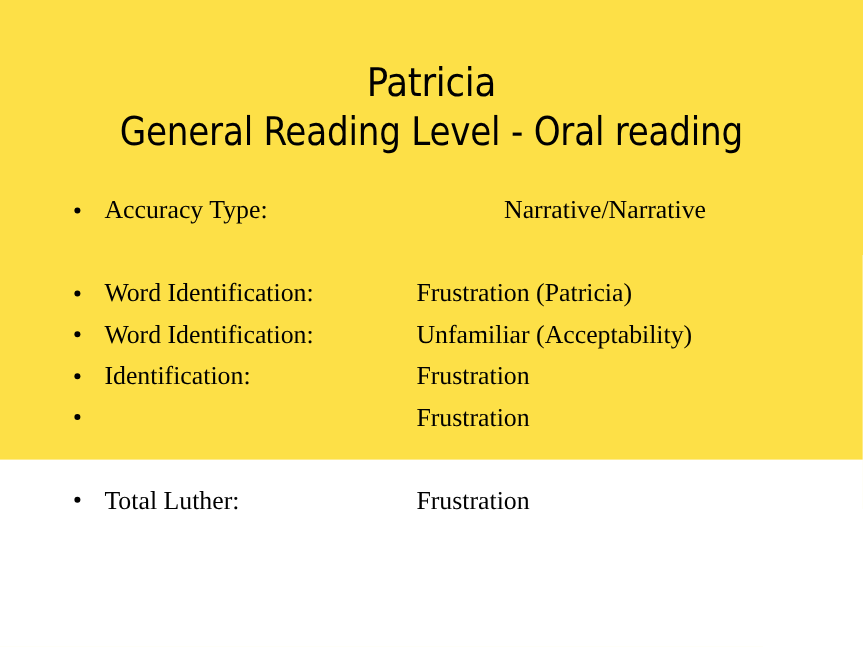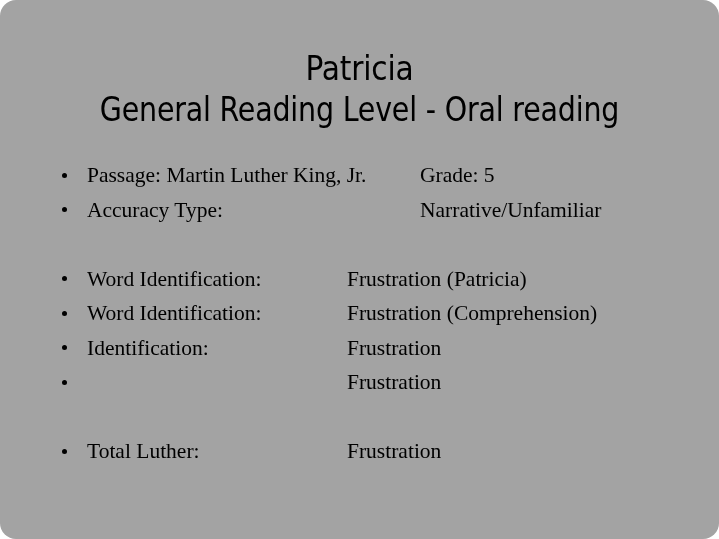--- a/index.html
+++ b/index.html
@@ -11,24 +11,23 @@
   body {
     width: 719px;
     height: 539px;
     overflow: hidden;
     font-family: "Liberation Serif", "DejaVu Serif", serif;
     color: #000000;
   }
   .slide {
     position: relative;
     width: 719px;
-    height: 539px;
-    background: #a3a3a3;
+    height: 383px;
+    background: #fde047;
     box-sizing: border-box;
-    border-radius: 16px;
   }
 
   
   .title-block {
     position: absolute;
     left: 0;
     top: 48px;
     width: 719px;
     text-align: center;
     font-family: "DejaVu Sans Condensed", "Liberation Sans Narrow", "Liberation Sans", "DejaVu Sans", sans-serif;
@@ -92,44 +91,39 @@
 
 <div class="slide">
 
   <div class="title-block">
     <span class="title-line title-line-1">Patricia</span>
     <span class="title-line title-line-2">General Reading Level - Oral reading</span>
   </div>
 
   <div class="body-block">
 
-    <div class="row">
-      <span class="bullet"></span>
-      <span class="label">Passage: Martin Luther King, Jr.</span>
-      <span class="value col-a">Grade: 5</span>
-    </div>
 
     <div class="row">
       <span class="bullet"></span>
       <span class="label">Accuracy Type:</span>
-      <span class="value col-a">Narrative/Unfamiliar</span>
+      <span class="value col-a">Narrative/Narrative</span>
     </div>
 
     <div class="row spacer"></div>
 
     <div class="row">
       <span class="bullet"></span>
       <span class="label">Word Identification:</span>
       <span class="value col-b">Frustration (Patricia)</span>
     </div>
 
     <div class="row">
       <span class="bullet"></span>
       <span class="label">Word Identification:</span>
-      <span class="value col-b">Frustration (Comprehension)</span>
+      <span class="value col-b">Unfamiliar (Acceptability)</span>
     </div>
 
     <div class="row">
       <span class="bullet"></span>
       <span class="label">Identification:</span>
       <span class="value col-b">Frustration</span>
     </div>
 
     <div class="row">
       <span class="bullet"></span>

